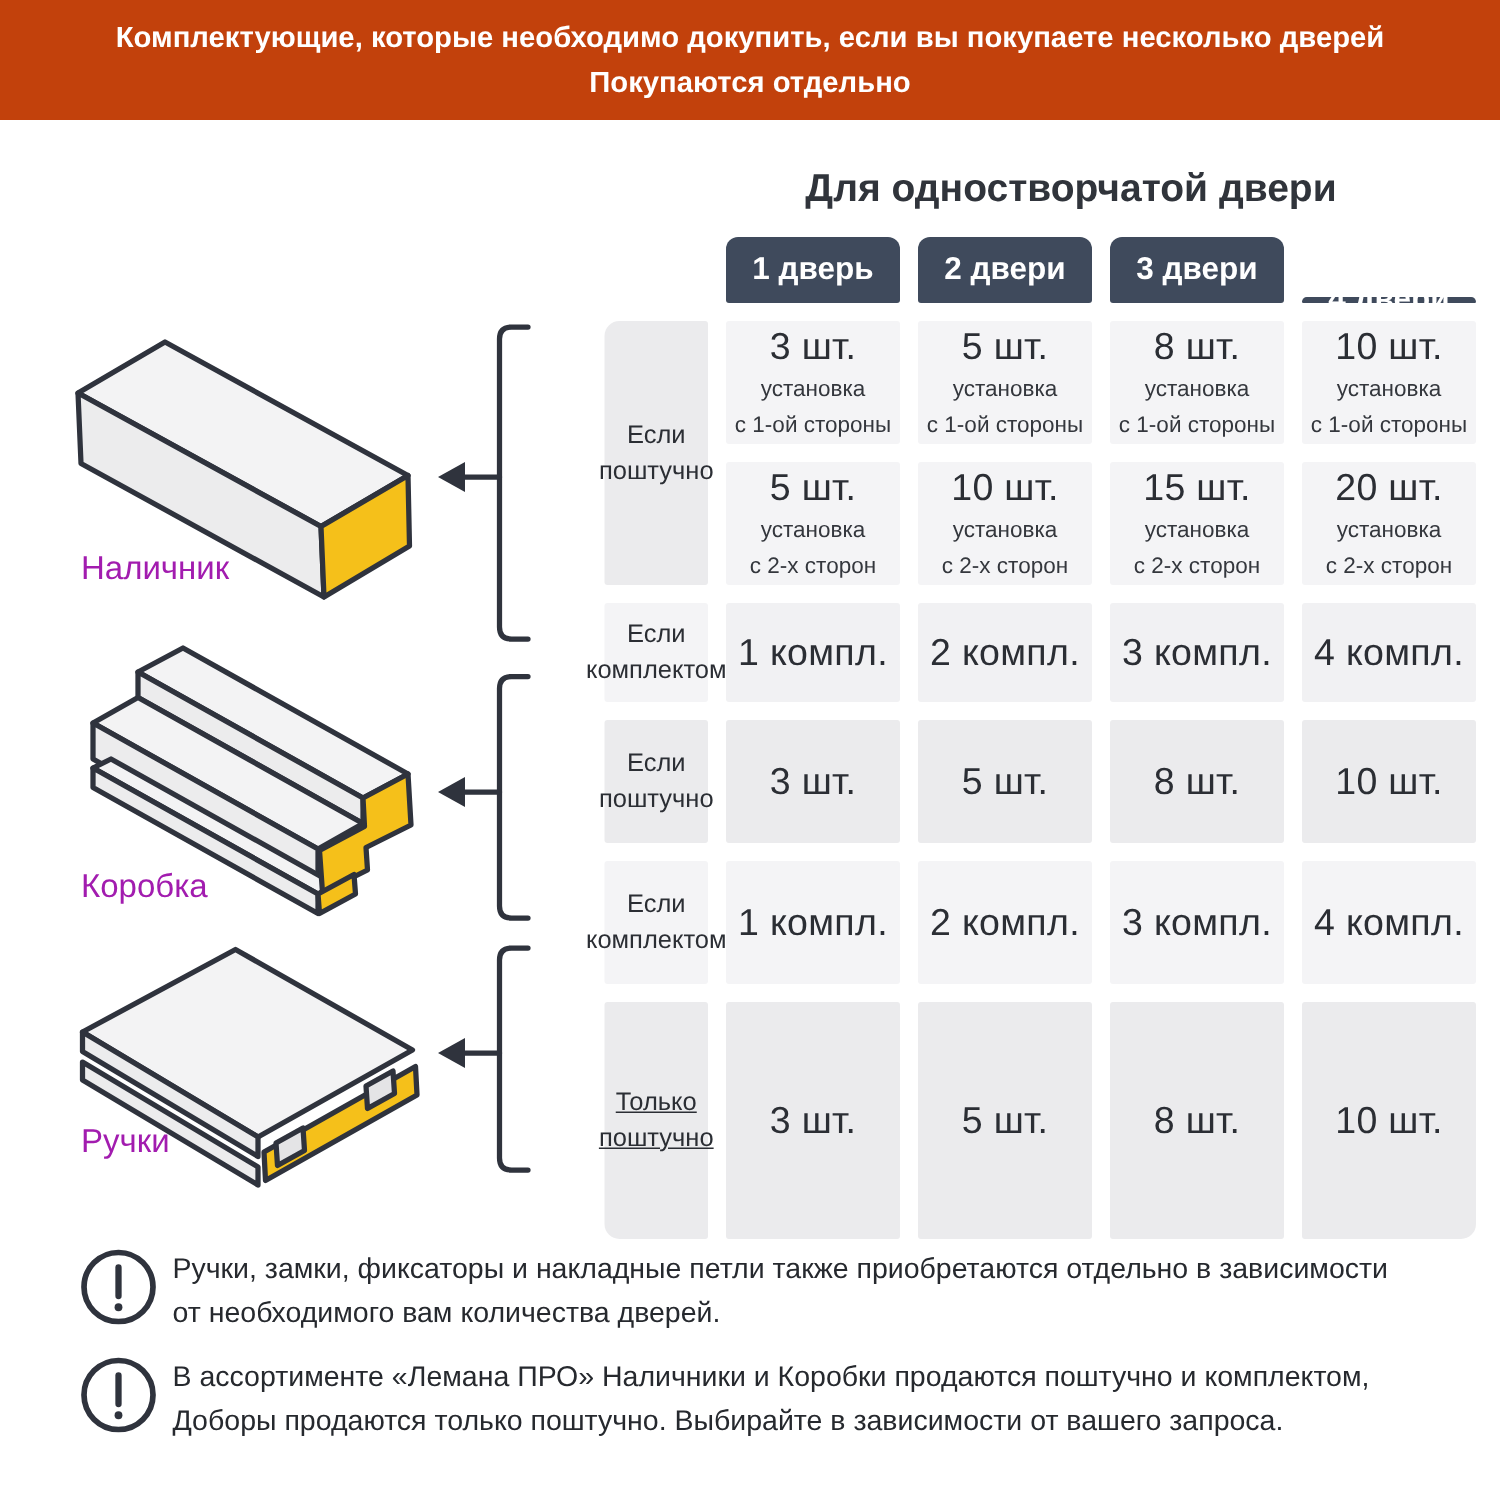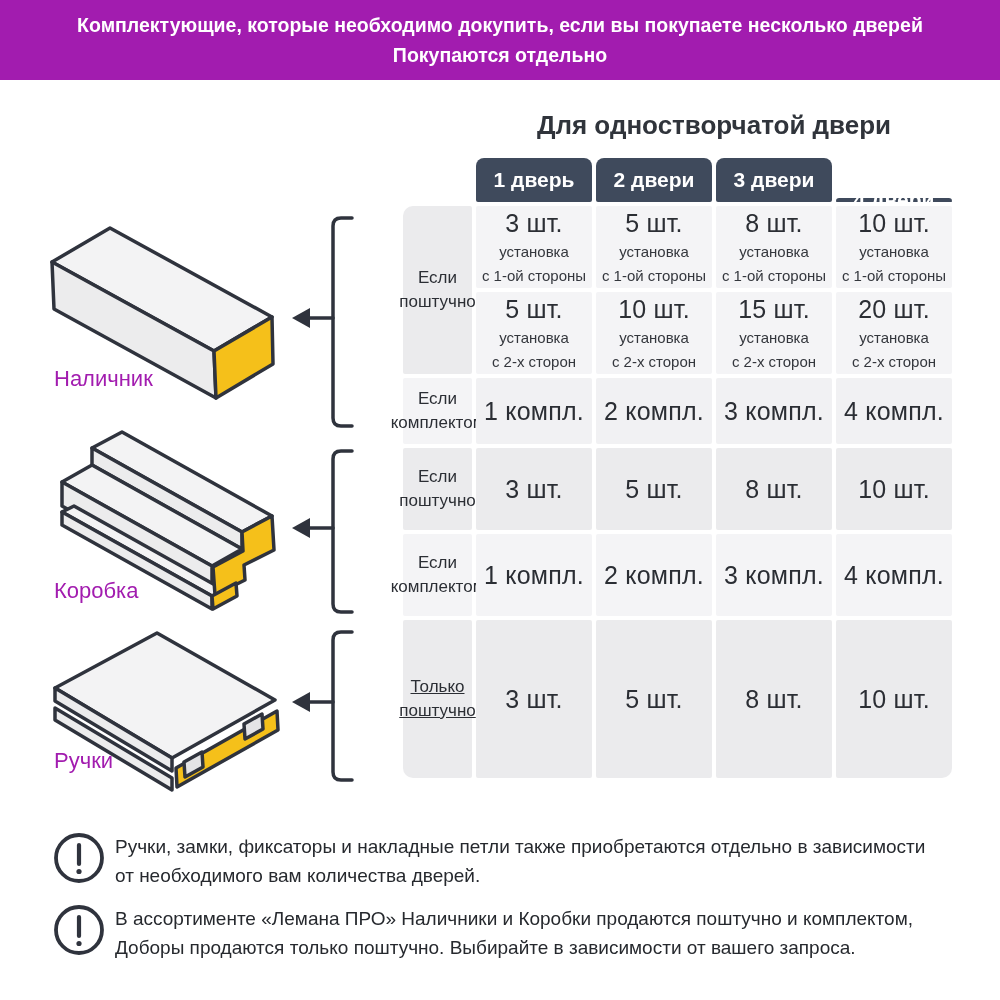--- a/index.html
+++ b/index.html
@@ -1,32 +1,32 @@
 <!DOCTYPE html>
 <html><head>
 <meta charset="utf-8">
 <style>
   html,body{margin:0;padding:0;background:#fff;}
   #page{position:relative;width:1000px;height:1000px;background:#ffffff;overflow:hidden;
         font-family:"Liberation Sans",sans-serif;color:#2b2e34;}
 
   
-  .band{position:absolute;left:0;top:0;width:1000px;height:80px;background:#a21caf;
+  .band{position:absolute;left:0;top:0;width:1000px;height:80px;background:#c2410c;
         display:flex;flex-direction:column;justify-content:center;align-items:center;
         color:#fff;font-weight:700;font-size:19.5px;line-height:30px;text-align:center;}
 
   
   .tbl-title{position:absolute;left:476px;top:110px;width:476px;text-align:center;
              font-size:26px;font-weight:700;color:#30343b;}
 
   
   .grid{position:absolute;left:355px;top:158px;width:597px;display:grid;
         grid-template-columns:117px 116px 116px 116px 116px;
         grid-template-rows:44px 82px 82px 66px 82px 82px 158px;
-        column-gap:4px;row-gap:4px;}
+        column-gap:4px;row-gap:4px;gap:12px;}
   .hcell{background:#3f4a5c;color:#fff;font-weight:700;font-size:21px;
          display:flex;align-items:center;justify-content:center;
          border-radius:8px 8px 2px 2px;}
   .cell,.lcell{display:flex;flex-direction:column;align-items:center;justify-content:center;
          border-radius:2px;text-align:center;}
   .dark{background:#ebebed;}
   .light{background:#f4f4f6;}
   .mid{background:#f1f1f3;}
   .qty{font-size:25px;font-weight:400;color:#2b2e34;letter-spacing:.2px;}
   .sub{font-size:15px;color:#34373d;line-height:21px;margin-top:3px;}

